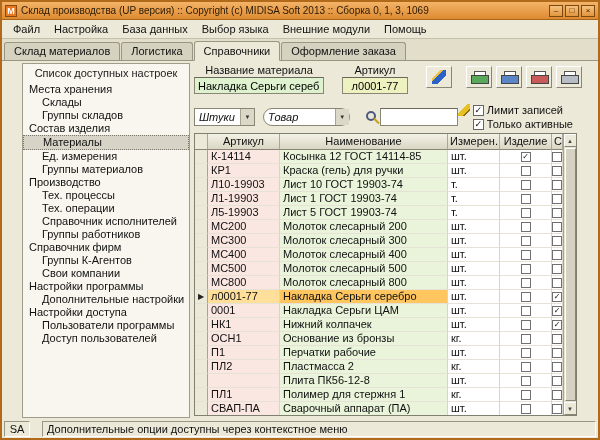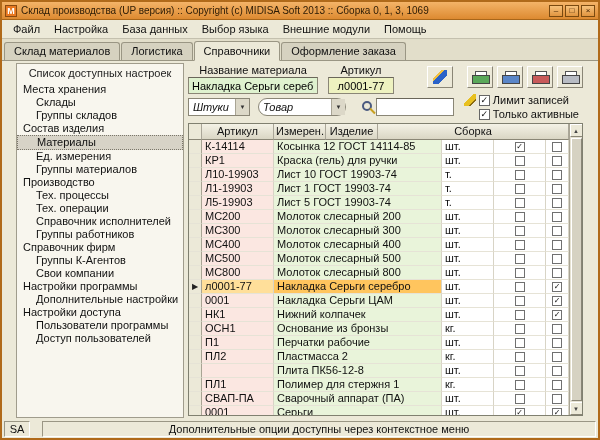--- a/index.html
+++ b/index.html
@@ -19,29 +19,29 @@
   .menubar{height:19px;flex:0 0 19px;display:flex;align-items:center;padding:0 4px;background:#ece9d8;
            border-bottom:1px solid #c4c0ae;}
   .menu-item{padding:2px 7px;white-space:nowrap;}
   
   .tabbar{height:22px;flex:0 0 22px;display:flex;align-items:flex-end;padding:0 2px;background:#e2deca;
           border-bottom:1px solid #9a9684;}
   .tab{height:18px;line-height:16px;padding:0 9px;border:1px solid #9a9684;border-bottom:none;
        border-radius:3px 3px 0 0;background:#d6d2c0;margin-right:1px;white-space:nowrap;}
   .tab.active{background:#ece9d8;height:20px;line-height:18px;margin-bottom:-1px;border-bottom:1px solid #ece9d8;}
   
-  .main{flex:1;display:flex;gap:3px;padding:2px 14px;min-height:0;}
+  .main{flex:1;display:flex;gap:3px;padding:2px 20px;min-height:0;}
   .sidebar{width:168px;flex:0 0 168px;background:#f8f6ee;border:1px solid #a09c8c;overflow:hidden;}
   .sidebar-title{text-align:center;padding:3px 0 4px 0;color:#222;}
   .tree-item{line-height:13px;padding:0 2px 0 6px;white-space:nowrap;cursor:default;}
   .tree-item.lvl1{padding-left:19px;}
   .tree-item.selected{background:#d7d3c7;border:1px dotted #7a766a;padding-top:0;padding-bottom:0;}
   
   .rightpanel{flex:1;display:flex;flex-direction:column;min-width:0;padding:1px 1px 2px 1px;}
-  .detail-row{display:flex;align-items:flex-start;gap:10px;margin-bottom:0;}
+  .detail-row{display:flex;align-items:flex-start;gap:18px;margin-bottom:10px;}
   .fgroup{display:flex;flex-direction:column;align-items:center;}
   .field-label{margin-bottom:1px;white-space:nowrap;}
   .field{height:17px;border:1px solid #8a8676;border-top-color:#6a665a;padding:1px 3px;
          font-family:"Liberation Sans",sans-serif;font-size:11px;}
   .name-field{width:130px;background:#dff2cf;}
   .article-field{width:66px;background:#eef2c0;text-align:center;}
   .toolbar{flex:1;display:flex;justify-content:flex-end;align-items:flex-start;gap:4px;padding-top:2px;}
   .tbtn{width:26px;height:22px;border:1px solid;border-color:#fff #8a8676 #8a8676 #fff;background:#ece9d8;
         display:flex;align-items:center;justify-content:center;cursor:default;}
   .tbtn:first-child{margin-right:10px;}
@@ -100,21 +100,21 @@
   .trow.sel .art{background:#ffdf9a;}
   .trow.sel .nm{background:#ffc55e;}
   .vscroll{position:absolute;top:0;right:0;bottom:0;width:13px;background:#e6e2d2;border-left:1px solid #a8a494;
            display:flex;flex-direction:column;align-items:center;}
   .sarr{width:13px;height:13px;flex:0 0 13px;background:#ece9d8;border:1px solid;border-color:#fff #8a8676 #8a8676 #fff;
         font-size:6px;display:flex;align-items:center;justify-content:center;color:#444;}
   .sthumb{flex:1;width:11px;background:#d6d2c2;border:1px solid;border-color:#fff #8a8676 #8a8676 #fff;margin:1px 0;}
   
   .statusbar{height:18px;flex:0 0 18px;display:flex;gap:12px;align-items:stretch;padding:1px 2px;background:#ece9d8;}
   .spanel{border:1px solid;border-color:#9a9684 #fff #fff #9a9684;background:#ece9d8;padding:1px 4px;
-          line-height:13px;white-space:nowrap;overflow:hidden;text-align:center;}
+          line-height:13px;white-space:nowrap;overflow:hidden;}
   .s1{width:26px;flex:0 0 26px;text-align:center;}
   .s2{flex:1;}
 </style>
 </head>
 <body>
 
 <div class="window">
 
   <div class="titlebar">
     <span class="title-icon">M</span>
@@ -221,20 +221,21 @@
             <span class="cbx">✓</span>
             <span>Только активные</span>
           </div>
         </div>
       </div>
 
       <div class="table">
         <div class="thead">
             <div class="cell ind"></div>
             <div class="cell c0">Артикул</div>
+            <div class="cell c1">Наименование</div>
             <div class="cell c2">Измерен.</div>
             <div class="cell c3">Изделие</div>
             <div class="cell c4">Сборка</div>
           </div>
         <div class="tbody">
             <div class="trow">
               <div class="cell ind"></div>
               <div class="cell c0 art">К-14114</div>
               <div class="cell c1 nm">Косынка 12 ГОСТ 14114-85</div>
               <div class="cell c2">шт.</div>

